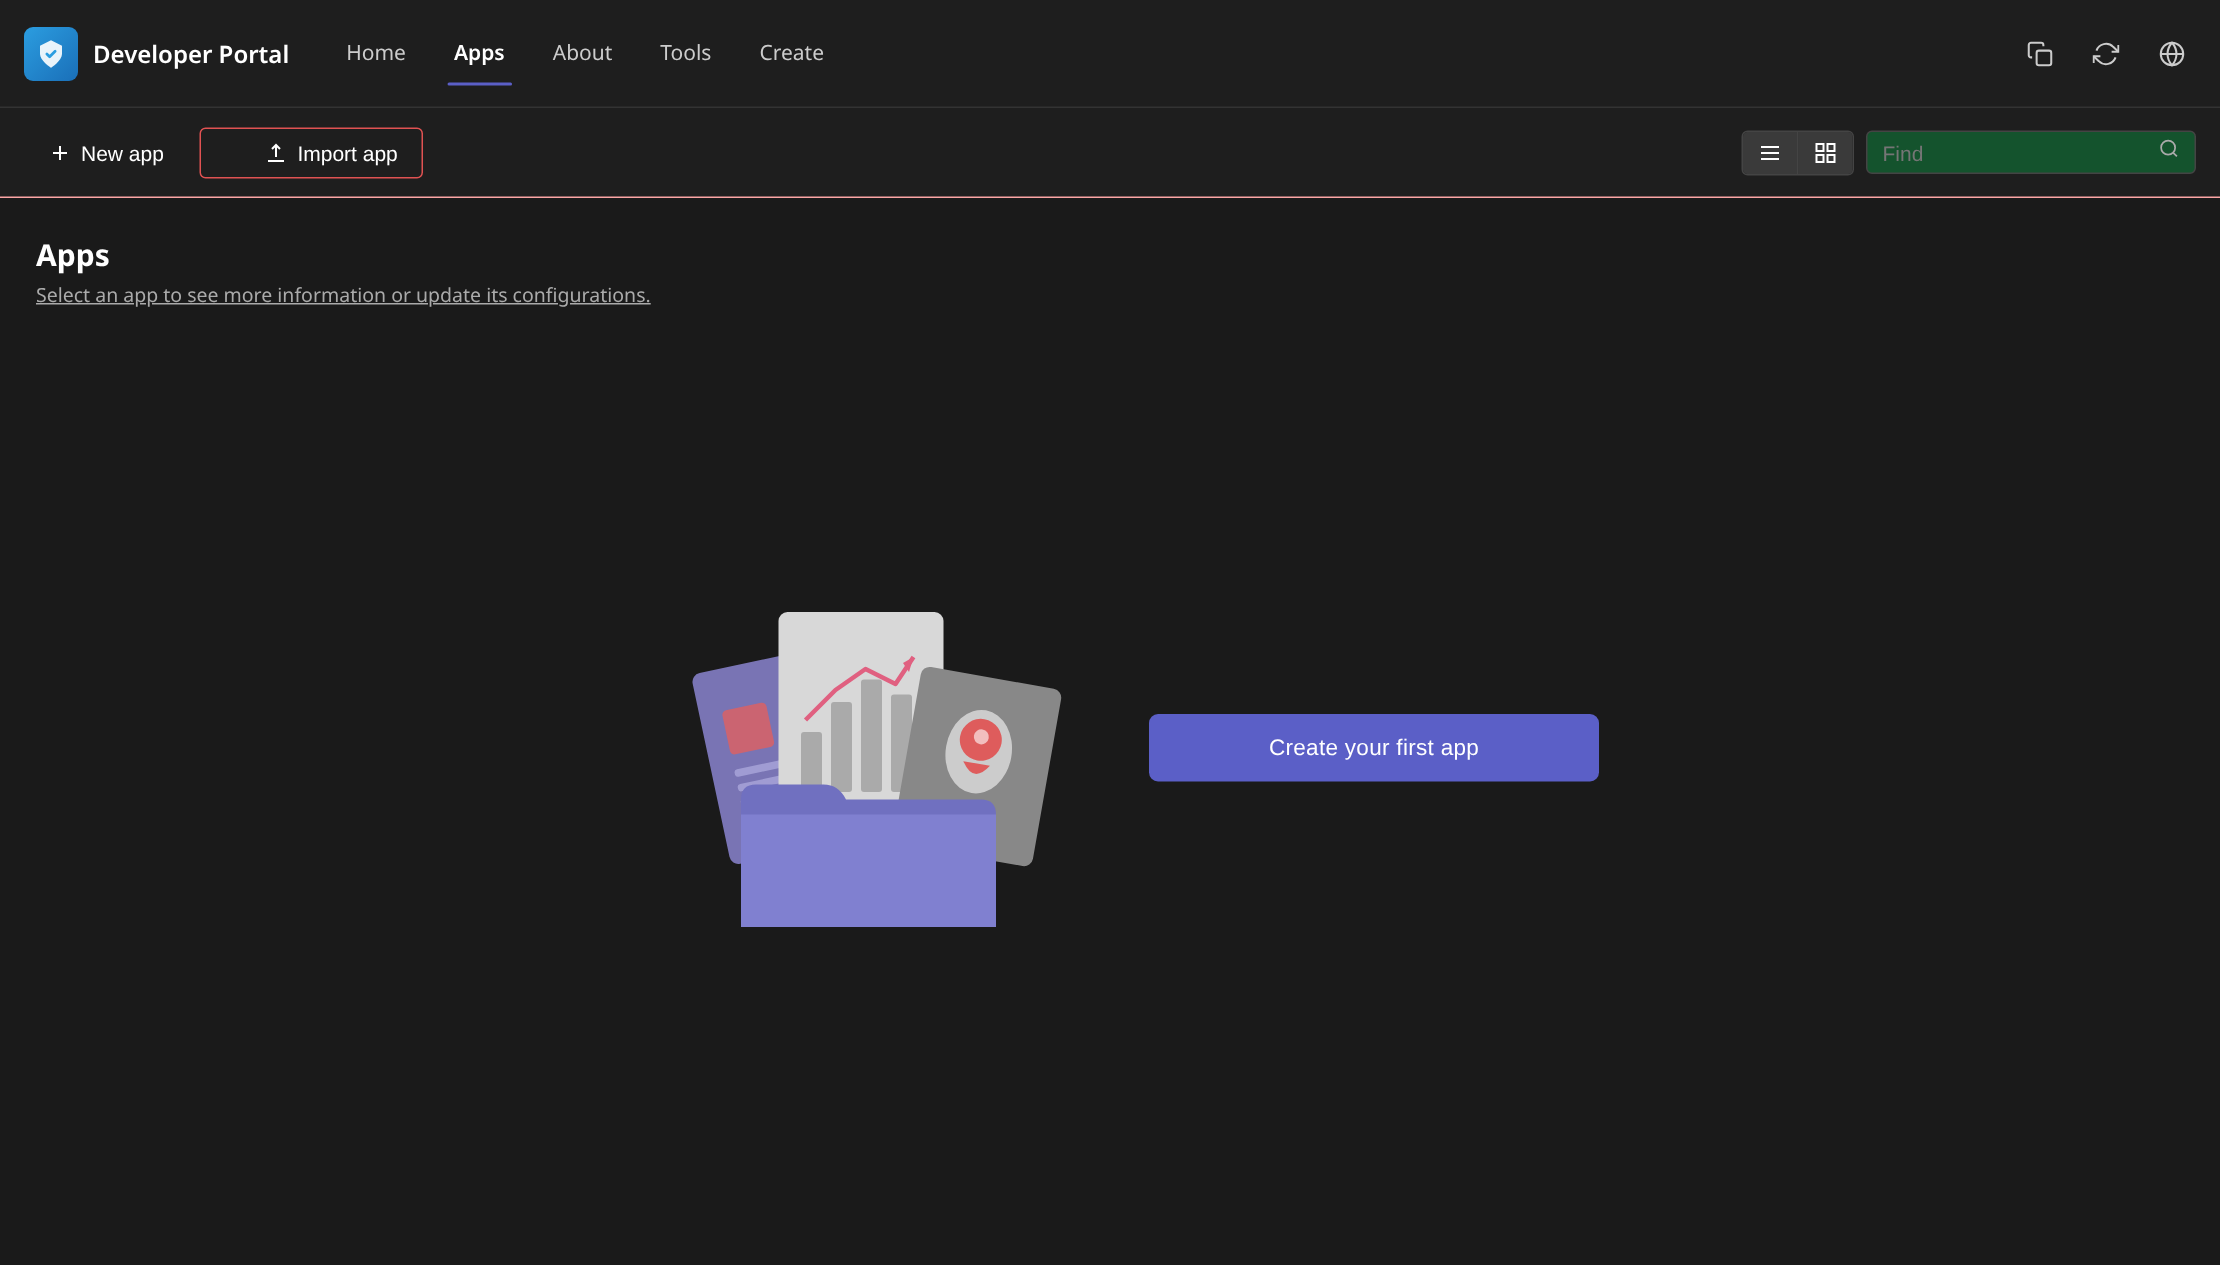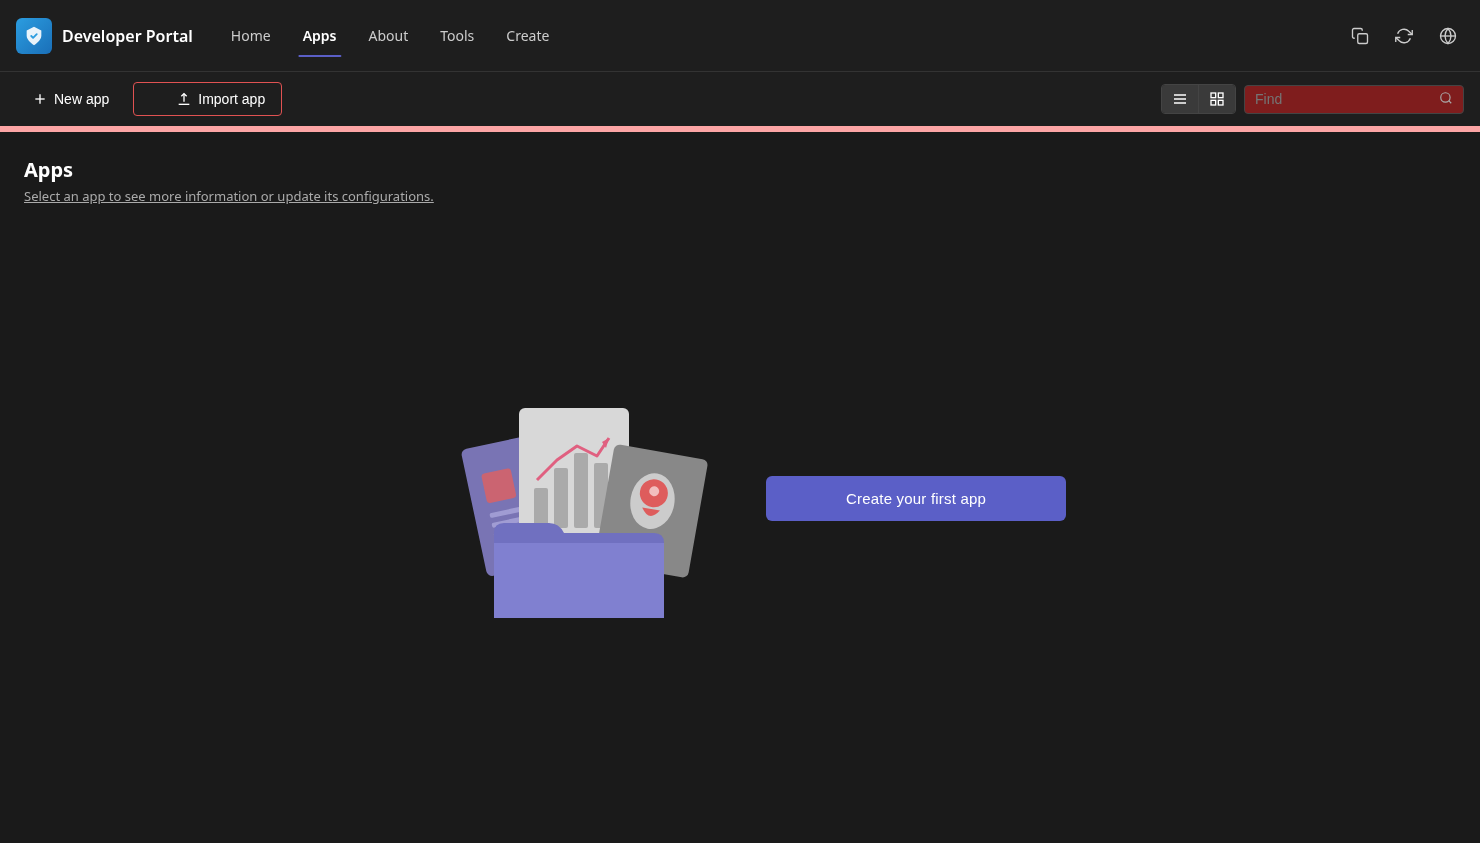--- a/index.html
+++ b/index.html
@@ -97,21 +97,21 @@
     }
 
     
     .toolbar {
       height: 60px;
       background: #1e1e1e;
       display: flex;
       align-items: center;
       padding: 0 16px;
       gap: 8px;
-      border-bottom: 6px solid #fca5a5;
+      border-bottom: 1px solid #fca5a5;
     }
     .toolbar-btn {
       display: flex;
       align-items: center;
       gap: 6px;
       padding: 8px 16px;
       border-radius: 4px;
       cursor: pointer;
       font-size: 14px;
       color: #fff;
@@ -139,21 +139,21 @@
       display: flex;
       align-items: center;
       justify-content: center;
     }
     .view-btn:first-child { border-right: 1px solid #444; }
     .search-box {
       display: flex;
       align-items: center;
       border: 1px solid #444;
       border-radius: 4px;
-      background: #7f1d1d;
+      background: #14532d;
       padding: 4px 10px;
       gap: 8px;
       width: 220px;
     }
     .search-input {
       background: transparent;
       border: none;
       outline: none;
       color: #aaa;
       font-size: 14px;

